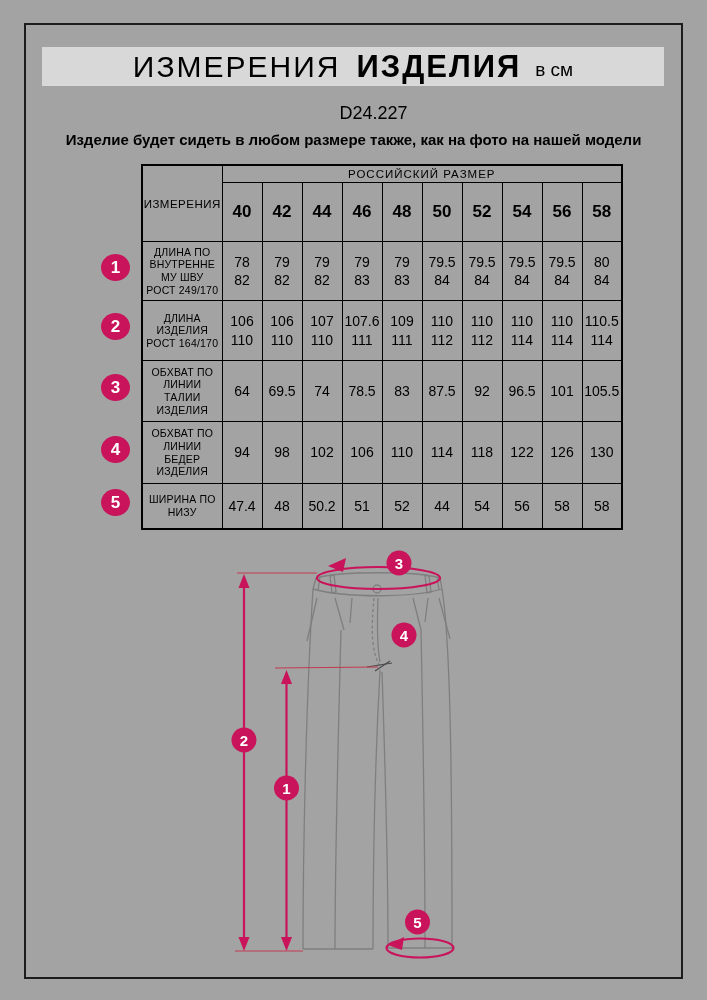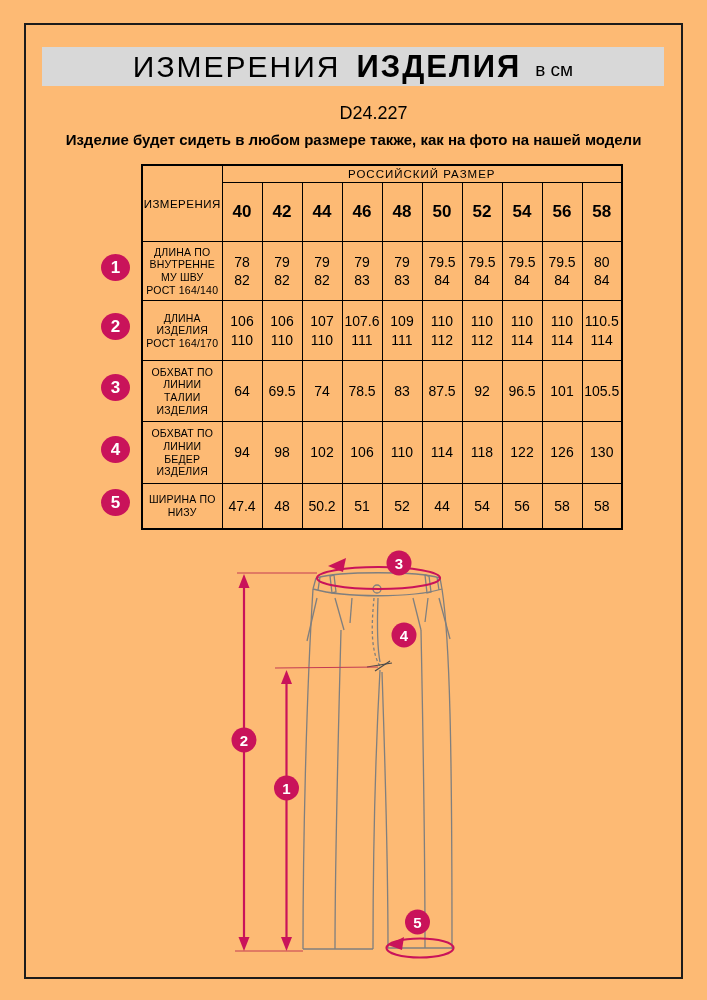--- a/index.html
+++ b/index.html
@@ -1,17 +1,17 @@
 <!DOCTYPE html>
 <html><head>
 <meta charset="utf-8">
 <style>
   html,body{margin:0;padding:0;background:#fff;}
   .page{
-    position:relative;width:707px;height:1000px;background:#fdba74;overflow:hidden;
+    position:relative;width:707px;height:1000px;background:#a3a3a3;overflow:hidden;
     font-family:"Liberation Sans",sans-serif;color:#000;
   }
   .frame{position:absolute;left:24px;top:23px;width:655px;height:952px;border:2px solid #1c1c1c;}
   .titlebar{
     position:absolute;left:42px;top:47px;width:622px;height:39px;background:#d8d8d8;
     display:flex;align-items:center;justify-content:center;
   }
   .title-main{font-size:30px;font-weight:500;letter-spacing:2px;}
   .title-bold{font-size:31px;font-weight:800;letter-spacing:2px;margin-left:16px;}
   .title-unit{font-size:19px;font-weight:500;margin-left:14px;padding-top:6px;}
@@ -78,21 +78,21 @@
       <th class="size">50</th>
       <th class="size">52</th>
       <th class="size">54</th>
       <th class="size">56</th>
       <th class="size">58</th>
     </tr>
     <tr style="height:59px">
       <td class="lbl">ДЛИНА ПО
 ВНУТРЕННЕ
 МУ ШВУ
-РОСТ 164/140</td>
+РОСТ 249/170</td>
       <td class="val">78
 82</td>
       <td class="val">79
 82</td>
       <td class="val">79
 82</td>
       <td class="val">79
 83</td>
       <td class="val">79
 83</td>

